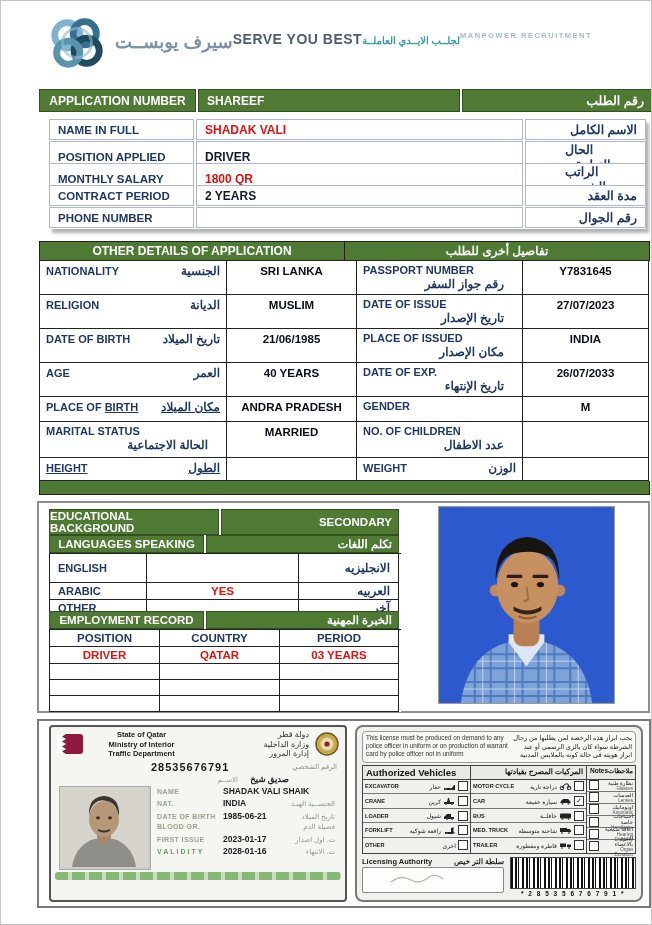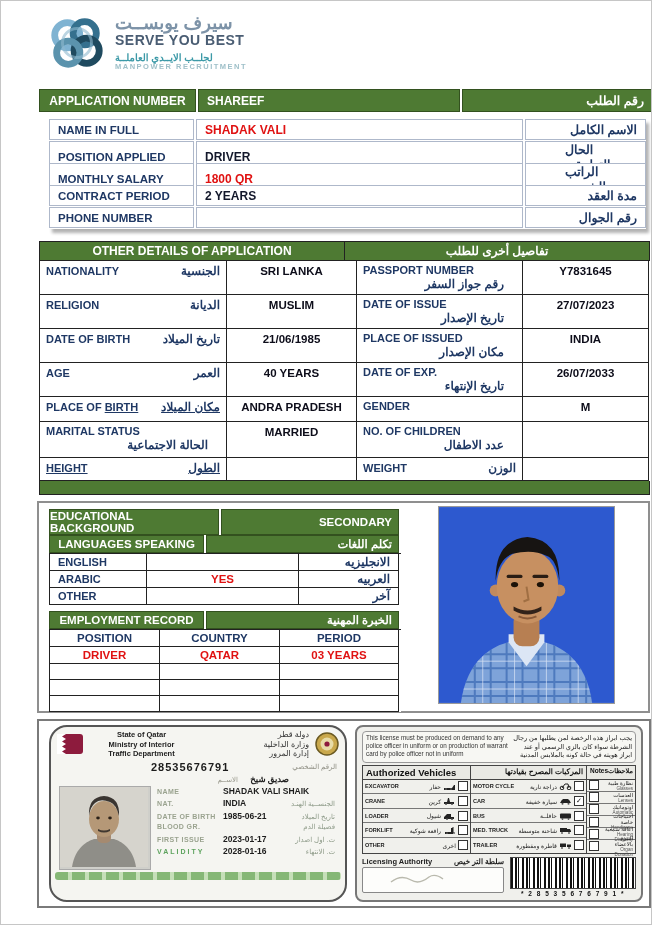--- a/index.html
+++ b/index.html
@@ -1,21 +1,21 @@
 <!DOCTYPE html>
 <html><head>
 <meta charset="utf-8">
 <style>
   html,body{margin:0;padding:0;background:#e8e8e8;}
   #page{position:relative;width:652px;height:925px;background:#fff;border:1px solid #c6c6c6;
         box-sizing:border-box;font-family:"Liberation Sans",sans-serif;overflow:hidden;}
 
   
   #logo{position:absolute;left:44px;top:10px;display:flex;gap:8px;align-items:center;}
-  .logo-text{display:flex;flex-direction:column;line-height:1.12;}
+  .logo-text{display:flex;line-height:1.12;}
   .logo-ar{font-size:18px;font-weight:bold;color:#7d93a8;}
   .logo-en{font-size:14px;font-weight:bold;color:#4a5d73;letter-spacing:.5px;}
   .logo-ar2{font-size:10px;font-weight:bold;color:#3d9aa8;margin-top:3px;}
   .logo-en2{font-size:7.5px;font-weight:bold;color:#9fc0c9;letter-spacing:1.5px;}
 
   
   .green{background:#4e7a33;color:#fff;font-weight:bold;}
   #appbar{position:absolute;left:38px;top:88px;width:614px;height:23px;display:grid;
           grid-template-columns:157px 262px 1fr;column-gap:2px;background:#fff;}
   #appbar>div{background:#4e7a33;color:#fff;font-weight:bold;font-size:12px;display:flex;align-items:center;border:1px solid #33511f;box-sizing:border-box;}
@@ -57,21 +57,21 @@
   .mini .mrow>div{border-right:1px solid #222;border-bottom:1px solid #222;box-sizing:border-box;display:flex;align-items:center;font-weight:bold;}
   .lang-en{padding-left:8px;color:#1f3864;font-size:11px;}
   .lang-val{justify-content:center;color:#e01212;font-size:11.5px;}
   .lang-ar{justify-content:flex-end;padding-right:8px;color:#1f3864;font-size:12px;}
   .emp-h{justify-content:center;color:#1f3864;font-size:11.5px;}
   .emp-v{justify-content:center;color:#e01212;font-size:11.5px;}
   #photo{position:absolute;left:399px;top:3px;width:177px;height:198px;border:1px solid #9a9a9a;box-sizing:border-box;}
 
   
   #sec4{position:absolute;left:36px;top:718px;width:614px;height:189px;border:2px solid #7a7a7a;box-sizing:border-box;background:#fff;}
-  #lfront{position:absolute;left:10px;top:4px;width:298px;height:177px;border:2px solid #555;border-radius:18px;
+  #lfront{position:absolute;left:10px;top:4px;width:298px;height:177px;border:2px solid #555;border-radius:4px;
           background:#f5f5f1;box-sizing:border-box;overflow:hidden;font-family:"Liberation Sans",sans-serif;}
   .lf-head{display:flex;align-items:center;gap:4px;padding:3px 6px 1px 6px;}
   .lf-en{flex:1;text-align:center;font-size:7.5px;font-weight:bold;color:#222;line-height:1.25;}
   .lf-ar{flex:1;text-align:right;font-size:8px;color:#333;line-height:1.2;padding-right:2px;}
   .lf-banner{height:12px;background:linear-gradient(#dcefd4,#8fc47e);display:flex;justify-content:space-between;align-items:center;margin:1px 4px;}
   .lf-banner .dl-en{color:#1e7a24;font-size:8px;font-weight:bold;letter-spacing:3px;padding-left:6px;}
   .lf-banner .dl-ar{color:#49853f;font-size:8px;font-weight:bold;padding-right:8px;}
   .lf-num{display:flex;align-items:center;margin:1px 8px 0 8px;}
   .lf-num .num{margin-left:92px;font-size:11px;font-weight:bold;color:#1c1c1c;letter-spacing:1px;flex:1;}
   .lf-num .numar{font-size:7px;color:#8d8d82;}
@@ -275,21 +275,21 @@
       <div class="bc">EDUCATIONAL BACKGROUND</div>
       <div class="br">SECONDARY</div>
     </div>
 
     <div class="bar2" style="left:10px;top:32px;width:350px;grid-template-columns:155px 1fr;">
       <div class="bc">LANGUAGES SPEAKING</div>
       <div class="br">تكلم اللغات</div>
     </div>
 
     <div class="mini" style="left:10px;top:50px;width:351px;">
-      <div class="mrow" style="grid-template-columns:97px 152px 100px;height:17px;">
+      <div class="mrow" style="grid-template-columns:97px 152px 100px;height:29px;">
         <div class="lang-en">ENGLISH</div>
         <div class="lang-val"></div>
         <div class="lang-ar">الانجليزيه</div>
       </div>
       <div class="mrow" style="grid-template-columns:97px 152px 100px;height:17px;">
         <div class="lang-en">ARABIC</div>
         <div class="lang-val">YES</div>
         <div class="lang-ar">العربيه</div>
       </div>
       <div class="mrow" style="grid-template-columns:97px 152px 100px;height:17px;">

